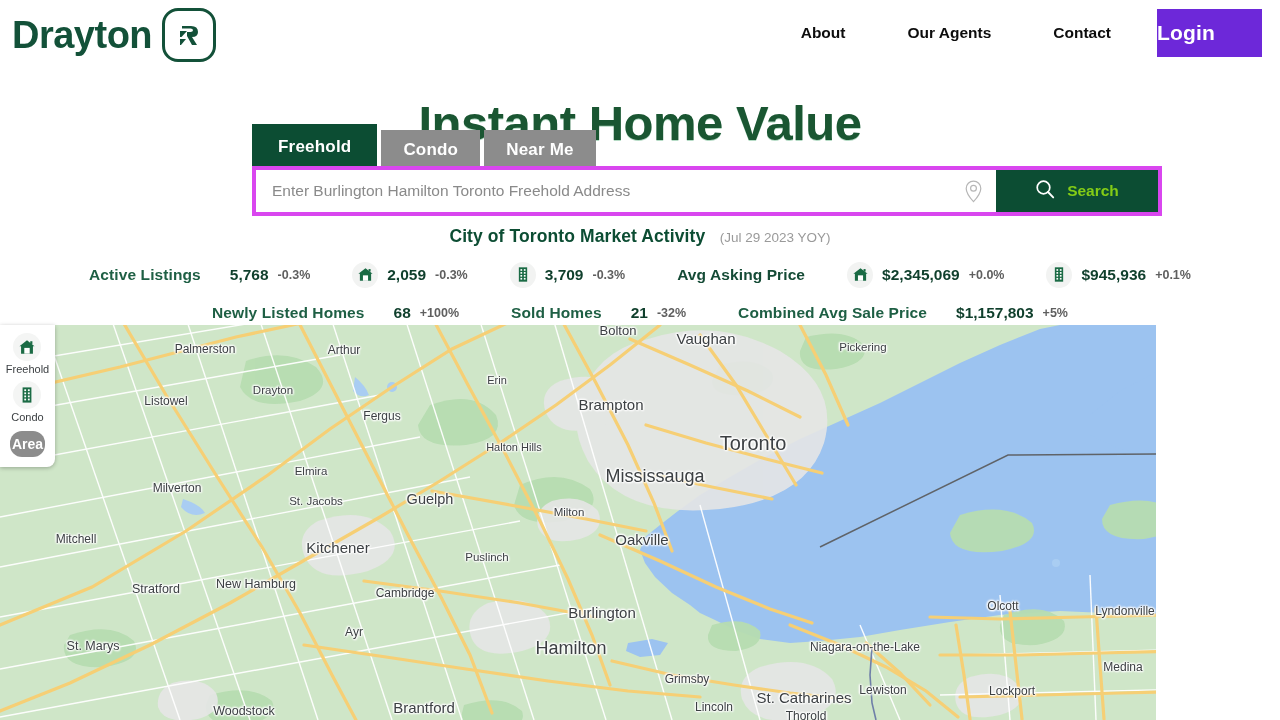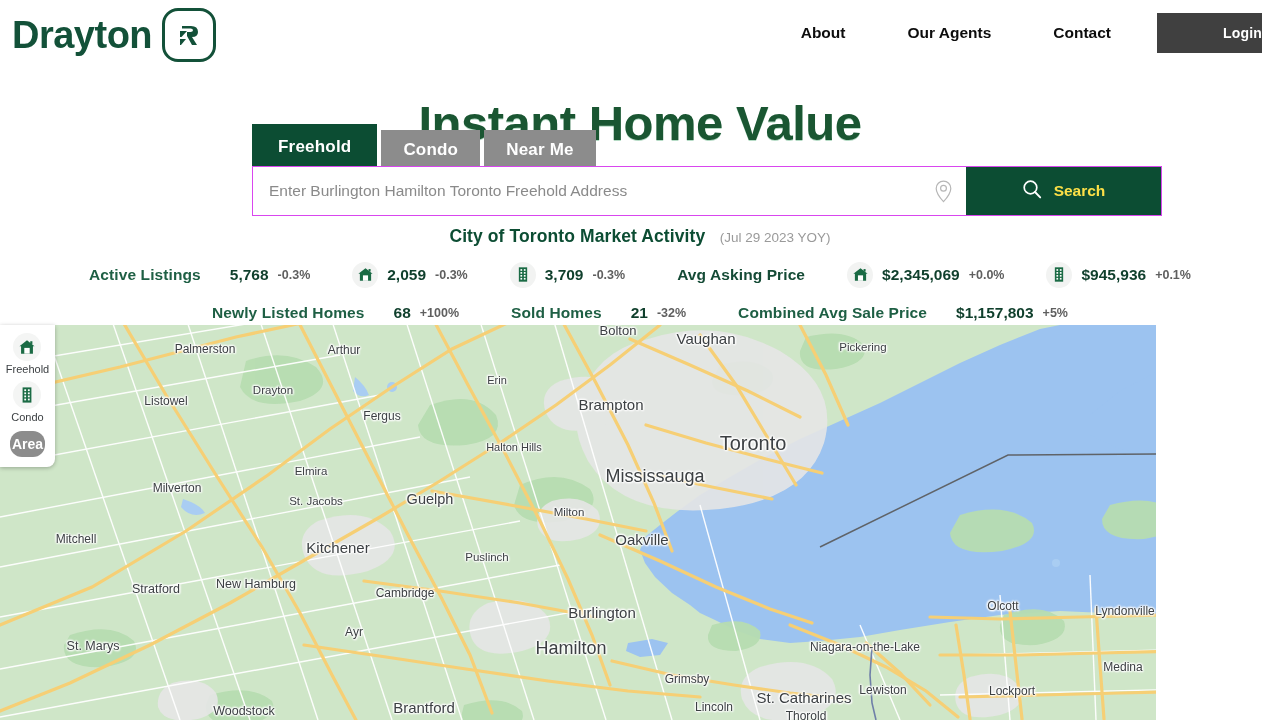--- a/index.html
+++ b/index.html
@@ -36,22 +36,22 @@
     position: absolute; right: 0; top: 0; height: 66px;
     display: flex; align-items: center; gap: 0;
   }
   .nav-link {
     color: #0d0d0d; font-size: 15.5px; font-weight: 600;
     text-decoration: none; padding: 6px 0; margin-right: 62px;
     white-space: nowrap; cursor: pointer;
   }
   .nav-link:last-of-type { margin-right: 46px; }
   .login-btn {
-    background: #404040; color: #fff; font-size: 14px; font-weight: 700;
-    border: none; padding: 12px 0; width: 105px; text-align: right;
+    background: #6d28d9; color: #fff; font-size: 21px; font-weight: 700;
+    border: none; padding: 12px 0; width: 105px; text-align: left;
     margin-right: 18px; cursor: pointer; letter-spacing: 0.2px;
   }
 
   
   .hero-title {
     position: absolute; top: 62px; left: 0; width: 1280px;
     text-align: center; color: #1a5632;
     font-size: 49px; font-weight: 700; letter-spacing: -0.5px;
     text-shadow: 0 1px 0 rgba(120,190,150,0.55);
   }
@@ -67,35 +67,35 @@
     letter-spacing: 0.2px; line-height: 1.15;
   }
   .tab.active { background: #0c4d33; padding: 13px 26px; }
   .tab.inactive { background: #8c8c8c; }
 
   
   .searchbar {
     position: absolute; top: 166px; left: 252px;
     width: 910px; height: 50px;
     display: flex; align-items: stretch;
-    border: 1px solid #d946ef;
+    border: 4px solid #d946ef;
     background: #fff;
   }
   .search-input {
     flex: 1; border: none; outline: none; background: transparent;
     font-size: 15.5px; color: #222; padding: 0 16px;
     font-family: "Liberation Sans", sans-serif;
   }
   .search-input::placeholder { color: #8a8a8a; }
   .pin-btn {
     width: 46px; display: flex; align-items: center; justify-content: center;
     background: #fff; border: none; cursor: pointer;
   }
   .search-btn {
-    width: 195px; background: #0c4d33; color: #fde047;
+    width: 162px; background: #0c4d33; color: #84cc16;
     display: flex; align-items: center; justify-content: center; gap: 12px;
     border: none; cursor: pointer;
     font-size: 15.5px; font-weight: 700;
   }
 
   
   .market {
     position: absolute; top: 224px; left: 0; width: 1280px; text-align: center;
   }
   .market-head { line-height: 1; padding-top: 4px; }

